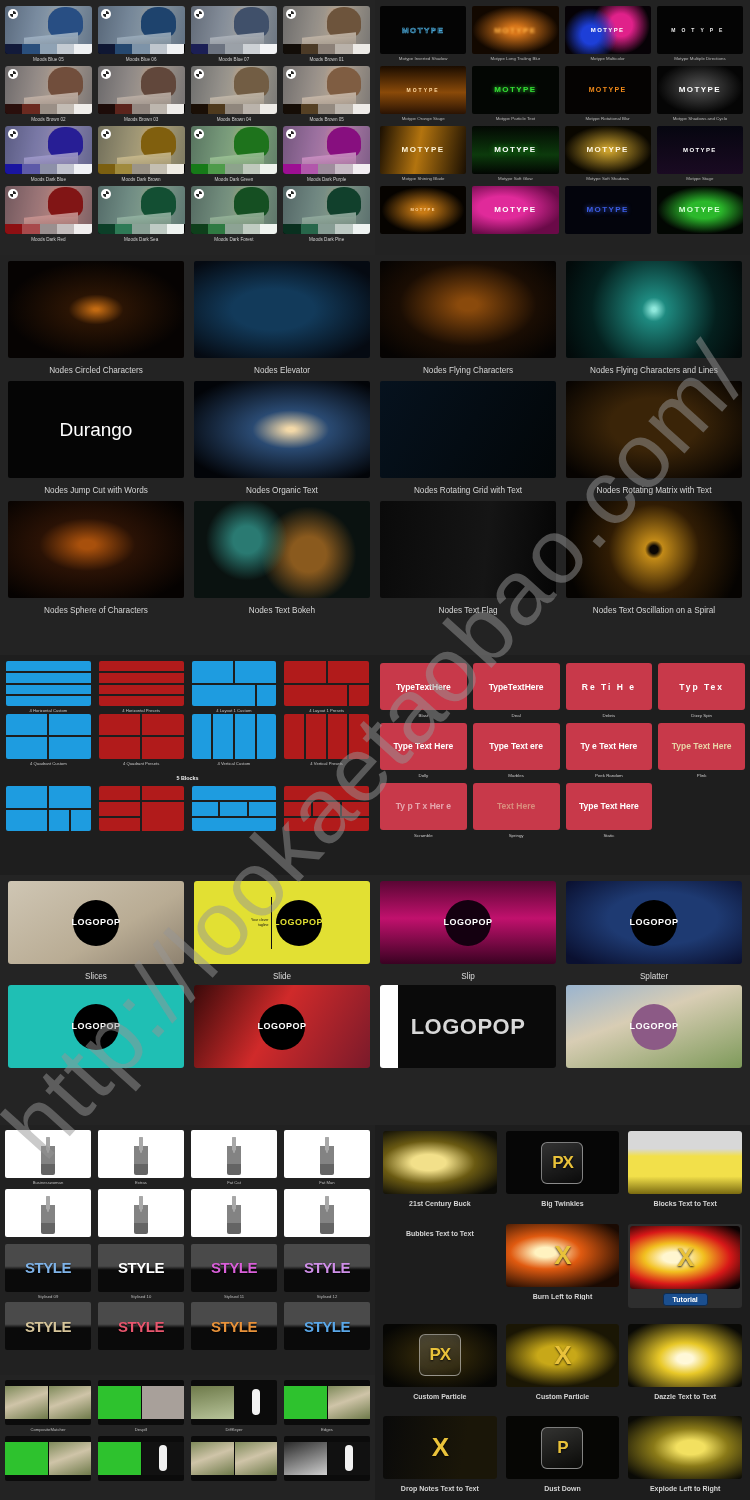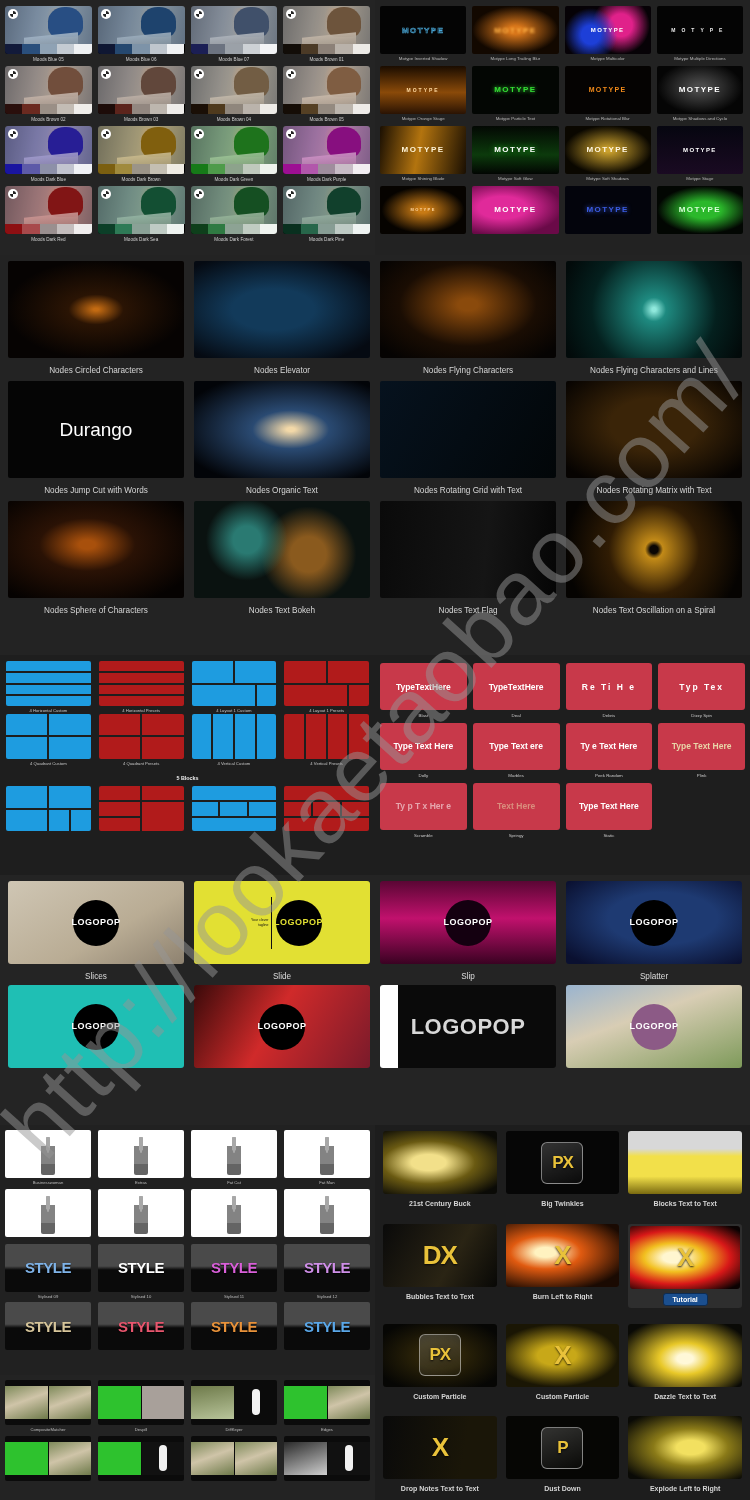--- a/index.html
+++ b/index.html
@@ -1070,23 +1070,20 @@
               <div class="px-txt">PX</div>
             </div>
           </div>
           <div class="cap">Big Twinkles</div>
         </div>
         <div class="cell">
           <div class="thumb" style="background: linear-gradient(rgb(216, 216, 216) 0px, rgb(216, 216, 216) 28%, rgb(242, 224, 74) 40%, rgb(242, 224, 74) 72%, rgb(122, 106, 16) 100%);"></div>
           <div class="cap">Blocks Text to Text</div>
         </div>
         <div class="cell">
-          <div class="thumb" style="background: linear-gradient(120deg, rgb(10, 10, 10), rgb(42, 36, 20) 60%, rgb(8, 8, 6));">
-            <div class="px-txt" style="font-size: 26px;">DX</div>
-          </div>
           <div class="cap">Bubbles Text to Text</div>
         </div>
         <div class="cell">
           <div class="thumb" style="background: radial-gradient(at 35% 45%, rgb(255, 242, 192) 0px, rgb(255, 242, 192) 10%, rgb(224, 90, 16) 34%, rgb(26, 10, 2) 82%);">
             <div class="px-txt" style="font-size: 26px;">X</div>
           </div>
           <div class="cap">Burn Left to Right</div>
         </div>
         <div class="cell hl-cell">
           <div class="thumb" style="background: radial-gradient(at 40% 50%, rgb(255, 246, 208) 0px, rgb(255, 246, 208) 12%, rgb(242, 192, 32) 32%, rgb(216, 24, 24) 60%, rgb(10, 2, 2) 92%);">

